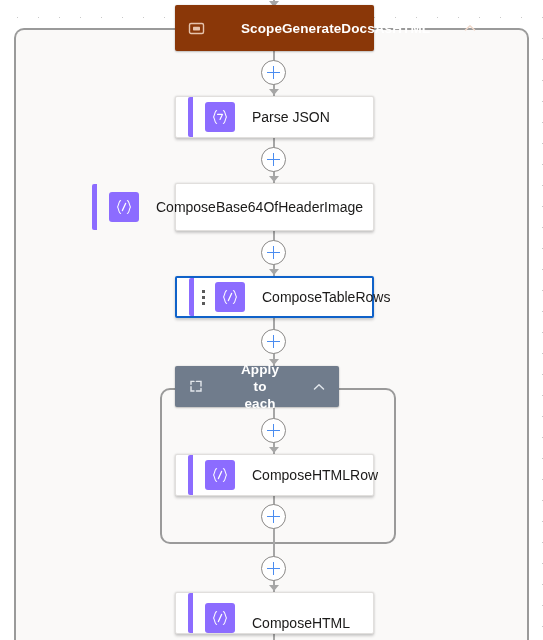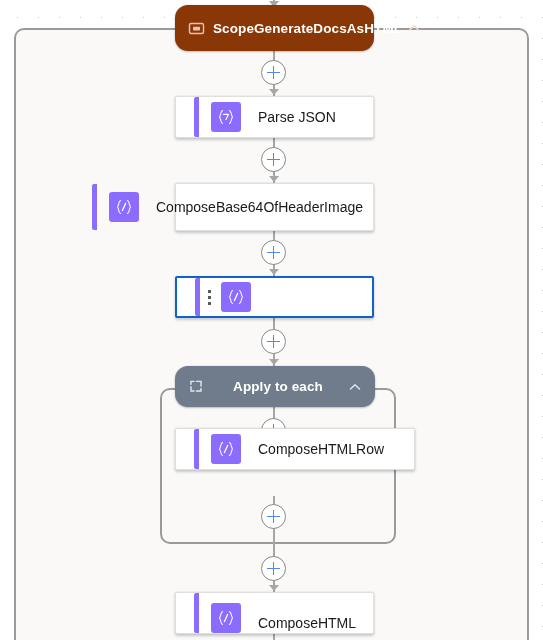--- a/index.html
+++ b/index.html
@@ -53,24 +53,25 @@
     border-radius: 10px;
     background: transparent;
   }
 
   
   .scope-header {
     position: absolute;
     box-sizing: border-box;
     display: flex;
     align-items: center;
-    border-radius: 13px;
+    border-radius: 2px;
     box-shadow: 0 1px 2px rgba(0,0,0,0.22), 0 0 2px rgba(0,0,0,0.12);
     padding: 16px 10px;
     z-index: 5;
+    gap: 28px;
   }
   .scope-header .sh-icon {
     flex: 0 0 auto;
     width: 22px;
     height: 22px;
     display: flex;
     align-items: center;
     justify-content: center;
     margin-right: 4px;
   }
@@ -96,36 +97,36 @@
   #scope-generate-header {
     left: 175px;
     top: 5px;
     width: 199px;
     height: 46px;
     background: #8a3708;
   }
   #foreach-header {
     left: 175px;
     top: 366px;
-    width: 200px;
+    width: 164px;
     height: 41px;
     background: #707c8c;
   }
 
   
   .action-card {
     position: absolute;
     box-sizing: border-box;
     display: flex;
     align-items: center;
     background: #ffffff;
     border: 1px solid #e1dfdd;
     border-radius: 2px;
     box-shadow: 0 1.2px 3px rgba(0,0,0,0.19), 0 0 2px rgba(0,0,0,0.10);
-    padding-left: 18px;
+    padding-left: 12px;
     z-index: 6;
   }
   .action-card .accent {
     flex: 0 0 auto;
     width: 5px;
     align-self: stretch;
     background: #8c6cff;
     border-top-left-radius: 2px;
     border-bottom-left-radius: 2px;
   }
@@ -167,21 +168,21 @@
   }
   .action-card.selected {
     border: 2px solid #0f62c9;
     box-shadow: 0 1.2px 3px rgba(0,0,0,0.19);
   }
   .action-card.selected .card-icon { margin-left: 6px; }
 
   #parse-json-card      { left: 175px; top: 96px;  width: 199px; height: 42px; }
   #compose-b64-card     { left: 175px; top: 183px; width: 199px; height: 48px; justify-content: flex-end; }
   #compose-rows-card    { left: 175px; top: 276px; width: 199px; height: 42px; }
-  #compose-row-card     { left: 175px; top: 428px; width: 240px; height: 42px; }
+  #compose-row-card     { left: 175px; top: 454px; width: 199px; height: 42px; }
   #compose-html-card    { left: 175px; top: 592px; width: 199px; height: 42px; align-items: flex-end; }
 
   
   .conn {
     position: absolute;
     width: 2px;
     background: #a6a6a6;
     z-index: 1;
   }
   .arrowhead {
@@ -299,20 +300,21 @@
         <i></i>
         <i></i>
     </span>
     <span class="card-icon">
       <svg width="20" height="20" viewBox="0 0 20 20">
         <path d="M6.6 3.6 C4.9 3.6 5.3 6.6 3.6 10 C5.3 13.4 4.9 16.4 6.6 16.4" fill="none" stroke="#ffffff" stroke-width="1.1" stroke-linecap="round" opacity="0.95"></path>
         <path d="M13.4 3.6 C15.1 3.6 14.7 6.6 16.4 10 C14.7 13.4 15.1 16.4 13.4 16.4" fill="none" stroke="#ffffff" stroke-width="1.1" stroke-linecap="round" opacity="0.95"></path>
         <line x1="11.6" y1="6.4" x2="8.4" y2="13.6" stroke="#ffffff" stroke-width="1.3" stroke-linecap="round"></line>
       </svg>
     </span>
+    <span class="card-label">ComposeTableRows</span>
   </div>
 
   <div class="scope-header" id="foreach-header">
     <span class="sh-icon">
       <svg width="17" height="17" viewBox="0 0 17 17">
         <path d="M3 6.2 V3.4 H6" fill="none" stroke="#e4e8ed" stroke-width="1.4" stroke-linecap="round"></path>
         <path d="M8.4 3.4 H13 V8" fill="none" stroke="#e4e8ed" stroke-width="1.4" stroke-linecap="round"></path>
         <path d="M13 10.4 V13 H8.4" fill="none" stroke="#e4e8ed" stroke-width="1.4" stroke-linecap="round"></path>
         <path d="M6 13 H3 V8.6" fill="none" stroke="#e4e8ed" stroke-width="1.4" stroke-linecap="round"></path>
       </svg>

